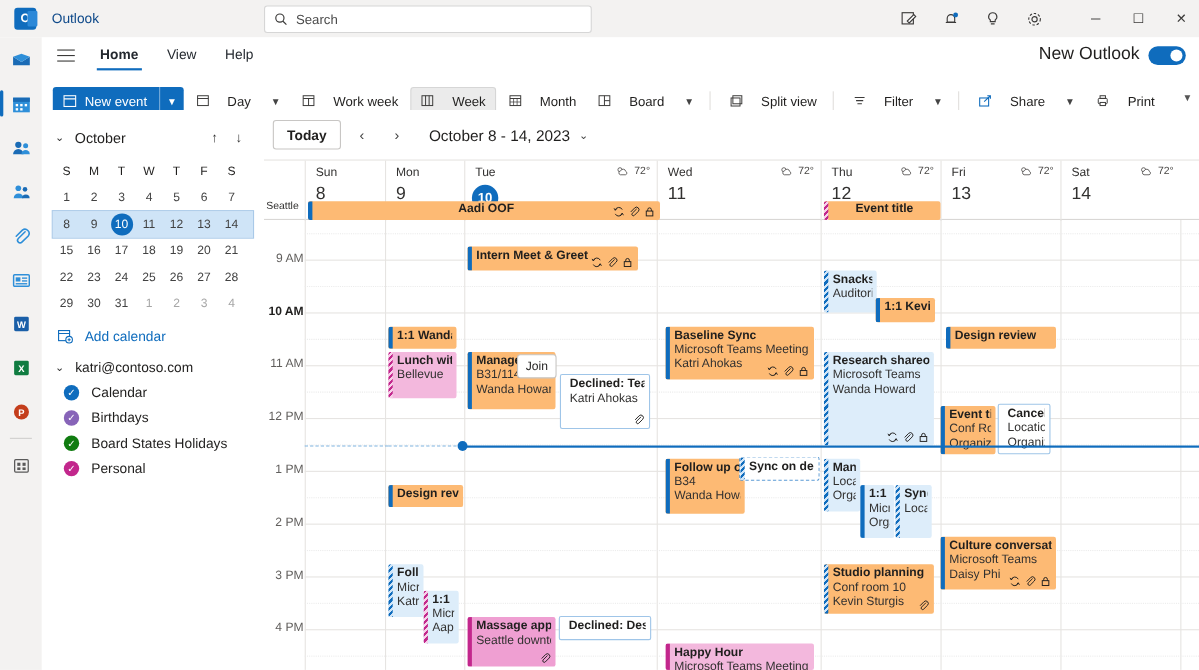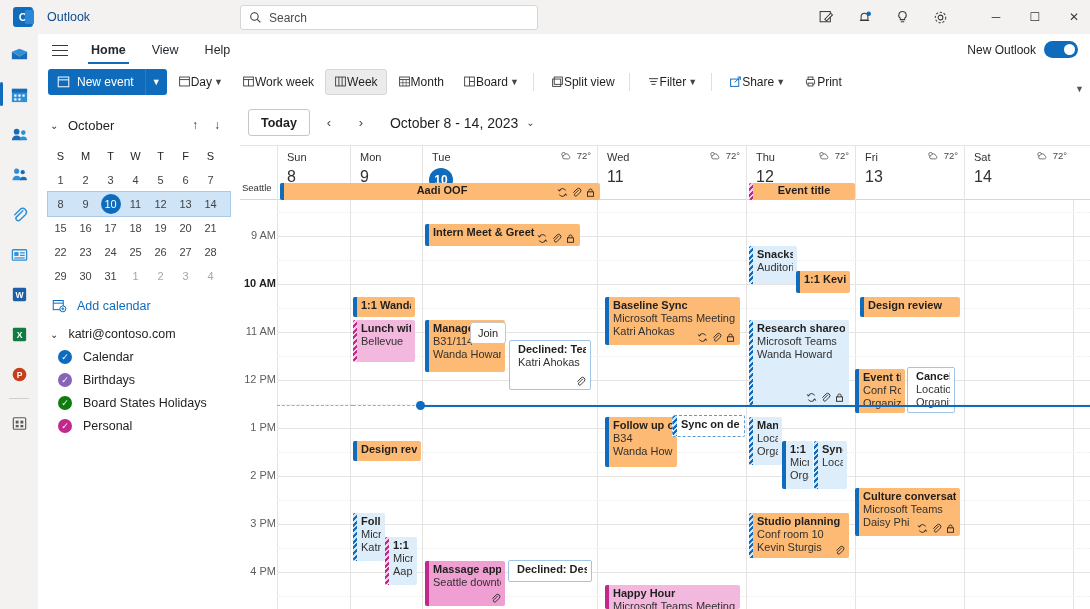--- a/index.html
+++ b/index.html
@@ -40,33 +40,33 @@
   
   #ribbon{ position:absolute; left:38px; top:34px; width:1052px; height:66px; background:#fff; }
   #tabrow{ position:absolute; left:0; top:0; width:1052px; height:33px; display:flex; align-items:center; }
   .hamb{ width:16px; height:12px; margin-left:14px; position:relative; }
   .hamb span{ position:absolute; left:0; width:16px; height:1.5px; background:#3b3a39; }
   .hamb span:nth-child(1){ top:0 } .hamb span:nth-child(2){ top:5px } .hamb span:nth-child(3){ top:10px }
   .rtab{ margin-left:20px; font-size:12.5px; color:#24292f; padding:6px 3px 7px; position:relative; }
   .rtab.act{ font-weight:bold; }
   .rtab.act:after{ content:""; position:absolute; left:0; right:0; bottom:0; height:2px; background:#0f6cbd; }
   #newoutlook{ position:absolute; right:12px; top:7px; display:flex; align-items:center; gap:8px; }
-  #newoutlook .lbl{ font-size:12px; color:#201f1e; }
+  #newoutlook .lbl{ font-size:16px; color:#201f1e; }
   .toggle{ width:34px; height:17px; border-radius:9px; background:#0f6cbd; position:relative; }
   .toggle:after{ content:""; position:absolute; right:3px; top:3px; width:11px; height:11px;
     border-radius:50%; background:#fff; }
 
-  #cmdbar{ position:absolute; left:0; top:31px; width:1052px; height:33px;
+  #cmdbar{ position:absolute; left:0; top:41px; width:1052px; height:33px;
     display:flex; align-items:center; padding-left:10px;text-align:right; }
   #newevent{ height:26px; background:#0f6cbd; color:#fff; border-radius:3px 0 0 3px;
     display:flex; align-items:center; padding:0 11px 0 9px; font-size:12px; gap:7px; }
   #newevent-caret{ height:26px; width:22px; background:#0f6cbd; color:#fff;
     border-radius:0 3px 3px 0; border-left:1px solid #2b7cc4;
     display:flex; align-items:center; justify-content:center; font-size:9px; }
-  .cmd{ height:26px; display:flex; align-items:center; gap:0; padding:0 8px;
+  .cmd{ height:26px; display:flex; align-items:center; gap:16px; padding:0 8px;
     font-size:12px; color:#201f1e; border-radius:3px; margin-left:3px; }
   .cmd.sel{ background:#ebebeb; border:1px solid #d6d6d6; }
   .cmd .cv{ font-size:9px; color:#444; margin-left:2px; }
   .vdiv{ width:1px; height:18px; background:#e1dfdd; margin:0 6px; }
   #ribbon-exp{ position:absolute; right:6px; top:50px; font-size:9px; color:#555; }
 
   
   #leftpane{ position:absolute; left:38px; top:100px; width:202px; height:509px; background:#fff; }
   #mc-head{ display:flex; align-items:center; height:30px; padding:0 12px; margin-top:10px; }
   #mc-head .chev{ font-size:10px; color:#333; width:18px; }

